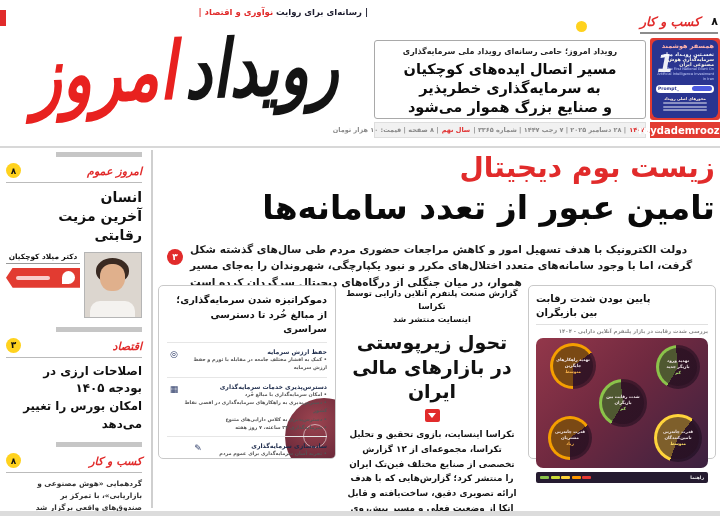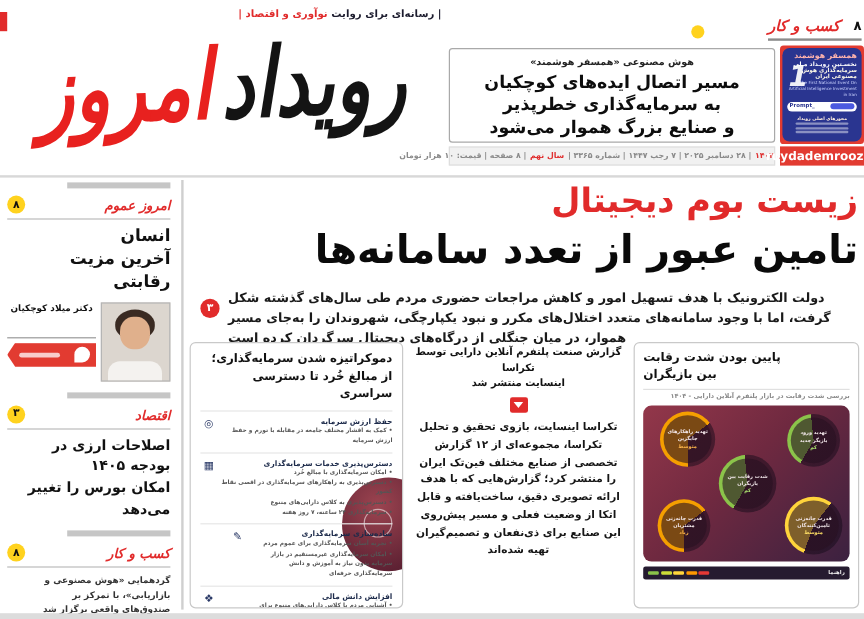--- a/index.html
+++ b/index.html
@@ -70,41 +70,41 @@
             justify-content:center;font-size:9px;font-weight:bold;color:#111;margin-bottom:1px;}
   .side-h1{font-size:14px;font-weight:900;text-align:right;line-height:1.35;margin-top:5px;}
   .side-h2{font-size:11.8px;font-weight:900;text-align:right;line-height:1.5;margin-top:5px;}
   .side-kicker{font-size:7.4px;font-weight:bold;color:#333;text-align:right;line-height:1.6;margin-top:5px;}
   .author{display:flex;margin-top:7px;gap:4px;align-items:flex-start;}
   .photo{width:56px;height:64px;border:1px solid #b5b5b5;background:#dcd6cf;position:relative;overflow:hidden;flex:none;}
   .photo-hair{position:absolute;top:5px;left:11px;width:33px;height:25px;border-radius:50% 50% 45% 45%;background:#3a2a22;}
   .photo-face{position:absolute;top:11px;left:15px;width:25px;height:27px;border-radius:45%;background:#e0b08c;}
   .photo-shirt{position:absolute;bottom:0;left:5px;width:45px;height:16px;border-radius:10px 10px 0 0;background:#f4f2ef;}
   .author-meta{flex:1;min-width:0;}
-  .byline{font-size:7.4px;font-weight:bold;text-align:center;border-bottom:1px solid #999;padding-bottom:20px;}
+  .byline{font-size:7.4px;font-weight:bold;text-align:center;border-bottom:1px solid #999;padding-bottom:2px;}
   .ribbon{position:relative;height:20px;background:#e23b31;margin-top:4px;
           clip-path:polygon(100% 0,100% 100%,9% 100%,0 50%,9% 0);}
   .ribbon::before{content:'';position:absolute;right:5px;top:3px;width:13px;height:13px;background:#fff;
                   border-radius:50% 50% 50% 0;}
   .ribbon::after{content:'';position:absolute;left:10px;top:8px;width:34px;height:4px;background:rgba(255,255,255,.75);border-radius:2px;}
 
   
   .main-overline{position:absolute;top:151px;left:160px;width:555px;text-align:right;
                  font-size:28px;font-weight:900;color:#e12b2b;letter-spacing:-0.5px;}
   .main-headline{position:absolute;top:188px;left:160px;width:555px;text-align:right;
                  font-size:33px;font-weight:900;color:#0a0a0a;letter-spacing:-0.5px;}
   .main-lede{position:absolute;top:241px;left:190px;width:505px;text-align:left;font-size:10.6px;
              font-weight:bold;line-height:1.55;color:#1a1a1a;}
   .page-marker{width:16px;height:16px;border-radius:50%;background:#e12b2b;color:#fff;display:flex;
                align-items:center;justify-content:center;font-size:9px;font-weight:900;}
   .marker-3{position:absolute;top:249px;left:167px;}
 
   
   .cols{position:absolute;top:285px;left:158px;width:558px;display:flex;gap:8px;}
-  .right-box,.left-box{border:1.5px solid #c9c9c9;border-radius:5px;box-sizing:border-box;background:#fff;height:222px;}
+  .right-box,.left-box{border:1.5px solid #c9c9c9;border-radius:5px;box-sizing:border-box;background:#fff;height:174px;}
   .right-box{width:188px;padding:6px 7px;}
   .rb-title{font-size:10px;font-weight:900;text-align:left;line-height:1.4;}
   .rb-rule{height:1px;background:#e0e0e0;margin:4px 0 3px;}
   .rb-caption{font-size:5.4px;color:#8a8a8a;text-align:right;font-weight:bold;}
   .rb-graphic{position:relative;height:130px;border-radius:7px;margin-top:4px;overflow:hidden;
               background:linear-gradient(135deg,#93374a 0%,#6f2940 45%,#3b2140 100%);}
   .node{position:absolute;border-radius:50%;padding:3px;box-sizing:border-box;}
   .node-inner{width:100%;height:100%;border-radius:50%;background:rgba(40,16,34,.6);display:flex;
               flex-direction:column;align-items:center;justify-content:center;text-align:center;
               color:#f4e9ec;font-size:4.2px;font-weight:bold;line-height:1.35;box-sizing:border-box;padding:2px;}
@@ -166,21 +166,21 @@
   </div>
 
   <div class="yellow-dot"></div>
   <div class="biz-header">
     <span class="biz-num">۸</span>
     <span class="biz-label">کسب و کار</span>
   </div>
 
   <div class="promo-box">
     <div class="promo-kicker">
-      <div>هوش مصنوعی «همسفر هوشمند»</div>
+      <div>رویداد امروز؛ حامی رسانه‌ای رویداد ملی سرمایه‌گذاری</div>
     </div>
     <div class="promo-headline">
       <div>مسیر اتصال ایده‌های کوچکیان</div>
       <div>به سرمایه‌گذاری خطرپذیر</div>
       <div>و صنایع بزرگ هموار می‌شود</div>
     </div>
   </div>
 
   <div class="ad-card">
     <div class="ad-blue">
@@ -320,20 +320,24 @@
             <span class="legend-chip c5"></span>
         </span>
       </div>
     </div>
 
     <div class="center-col">
       <div class="cc-kicker">
         <div>گزارش صنعت پلتفرم آنلاین دارایی توسط تکراسا</div>
         <div>اینسایت منتشر شد</div>
       </div>
+      <div class="cc-headline">
+        <div>تحول زیرپوستی</div>
+        <div>در بازارهای مالی ایران</div>
+      </div>
       <div class="chev">
           <i></i>
         </div>
       <div class="cc-body">تکراسا اینسایت، بازوی تحقیق و تحلیل تکراسا، مجموعه‌ای از ۱۲ گزارش تخصصی از صنایع مختلف فین‌تک ایران را منتشر کرد؛ گزارش‌هایی که با هدف ارائه تصویری دقیق، ساخت‌یافته و قابل اتکا از وضعیت فعلی و مسیر پیش‌روی این صنایع برای ذی‌نفعان و تصمیم‌گیران تهیه شده‌اند</div>
 
     </div>
 
     <div class="left-box">
       <div class="lb-circle"></div>
       <div class="lb-title">

